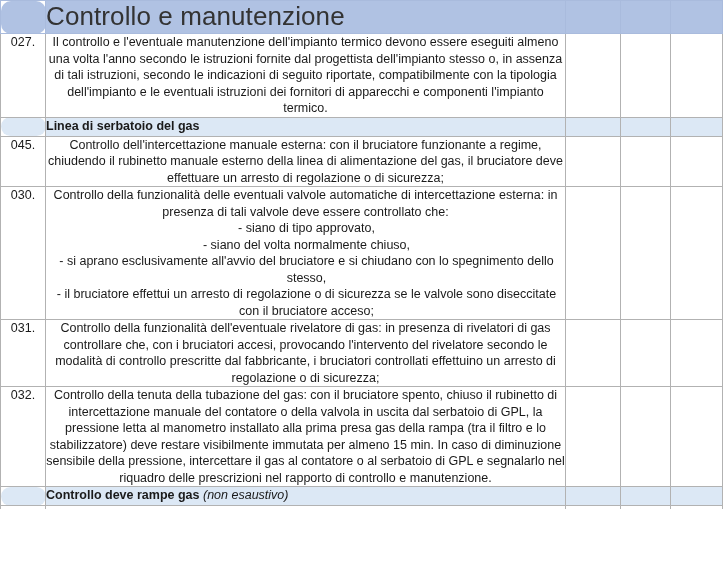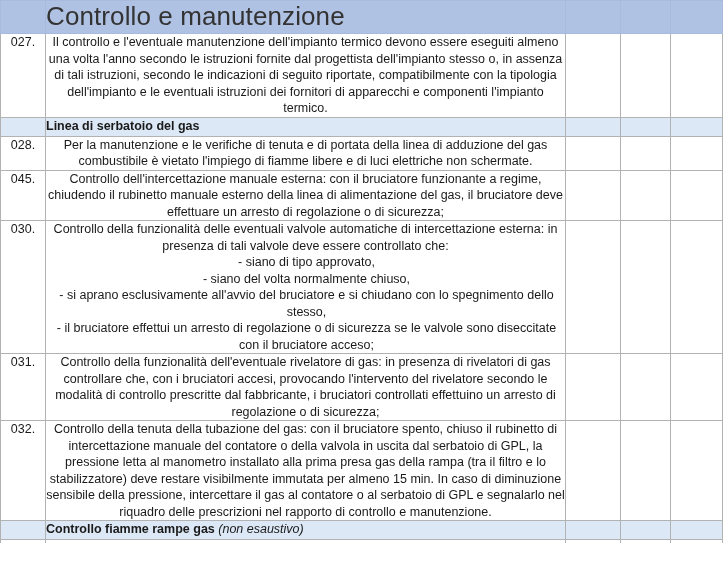--- a/index.html
+++ b/index.html
@@ -56,20 +56,21 @@
     white-space: nowrap;
   }
 
   
   td.num-cell {
     text-align: center;
     font-size: 12.5px;
     line-height: 16.5px;
     padding: 3px 4px 3px 0;
     white-space: nowrap;
+    border-radius: 10px;
   }
   td.body-cell {
     font-size: 12.5px;
     line-height: 16.5px;
     padding: 3px 6px 4px 8px;
     text-align: center;
   }
   td.body-cell p {
     margin: 0;
   }
@@ -136,29 +137,20 @@
     <tr class="sub-row">
       <td class="num-cell"></td>
       <td class="sub-cell">
         <span>Linea di serbatoio del gas</span><span class="normal"></span>
       </td>
       <td></td>
       <td></td>
       <td></td>
     </tr>
 
-    <tr>
-      <td class="num-cell">028.</td>
-      <td class="body-cell">
-        <p>Per la manutenzione e le verifiche di tenuta e di portata della linea di adduzione del gas combustibile è vietato l'impiego di fiamme libere e di luci elettriche non schermate.</p>
-      </td>
-      <td></td>
-      <td></td>
-      <td></td>
-    </tr>
 
     <tr>
       <td class="num-cell">045.</td>
       <td class="body-cell">
         <p>Controllo dell'intercettazione manuale esterna: con il bruciatore funzionante a regime, chiudendo il rubinetto manuale esterno della linea di alimentazione del gas, il bruciatore deve effettuare un arresto di regolazione o di sicurezza;</p>
       </td>
       <td></td>
       <td></td>
       <td></td>
     </tr>
@@ -193,21 +185,21 @@
         <p>Controllo della tenuta della tubazione del gas: con il bruciatore spento, chiuso il rubinetto di intercettazione manuale del contatore o della valvola in uscita dal serbatoio di GPL, la pressione letta al manometro installato alla prima presa gas della rampa (tra il filtro e lo stabilizzatore) deve restare visibilmente immutata per almeno 15 min. In caso di diminuzione sensibile della pressione, intercettare il gas al contatore o al serbatoio di GPL e segnalarlo nel riquadro delle prescrizioni nel rapporto di controllo e manutenzione.</p>
       </td>
       <td></td>
       <td></td>
       <td></td>
     </tr>
 
     <tr class="sub-row">
       <td class="num-cell"></td>
       <td class="sub-cell">
-        <span>Controllo fiamme rampe gas</span><span class="normal"> (non esaustivo)</span>
+        <span>Controllo deve rampe gas</span><span class="normal"> (non esaustivo)</span>
       </td>
       <td></td>
       <td></td>
       <td></td>
     </tr>
 
     <tr class="clip-row">
       <td></td>
       <td></td>
       <td></td>

